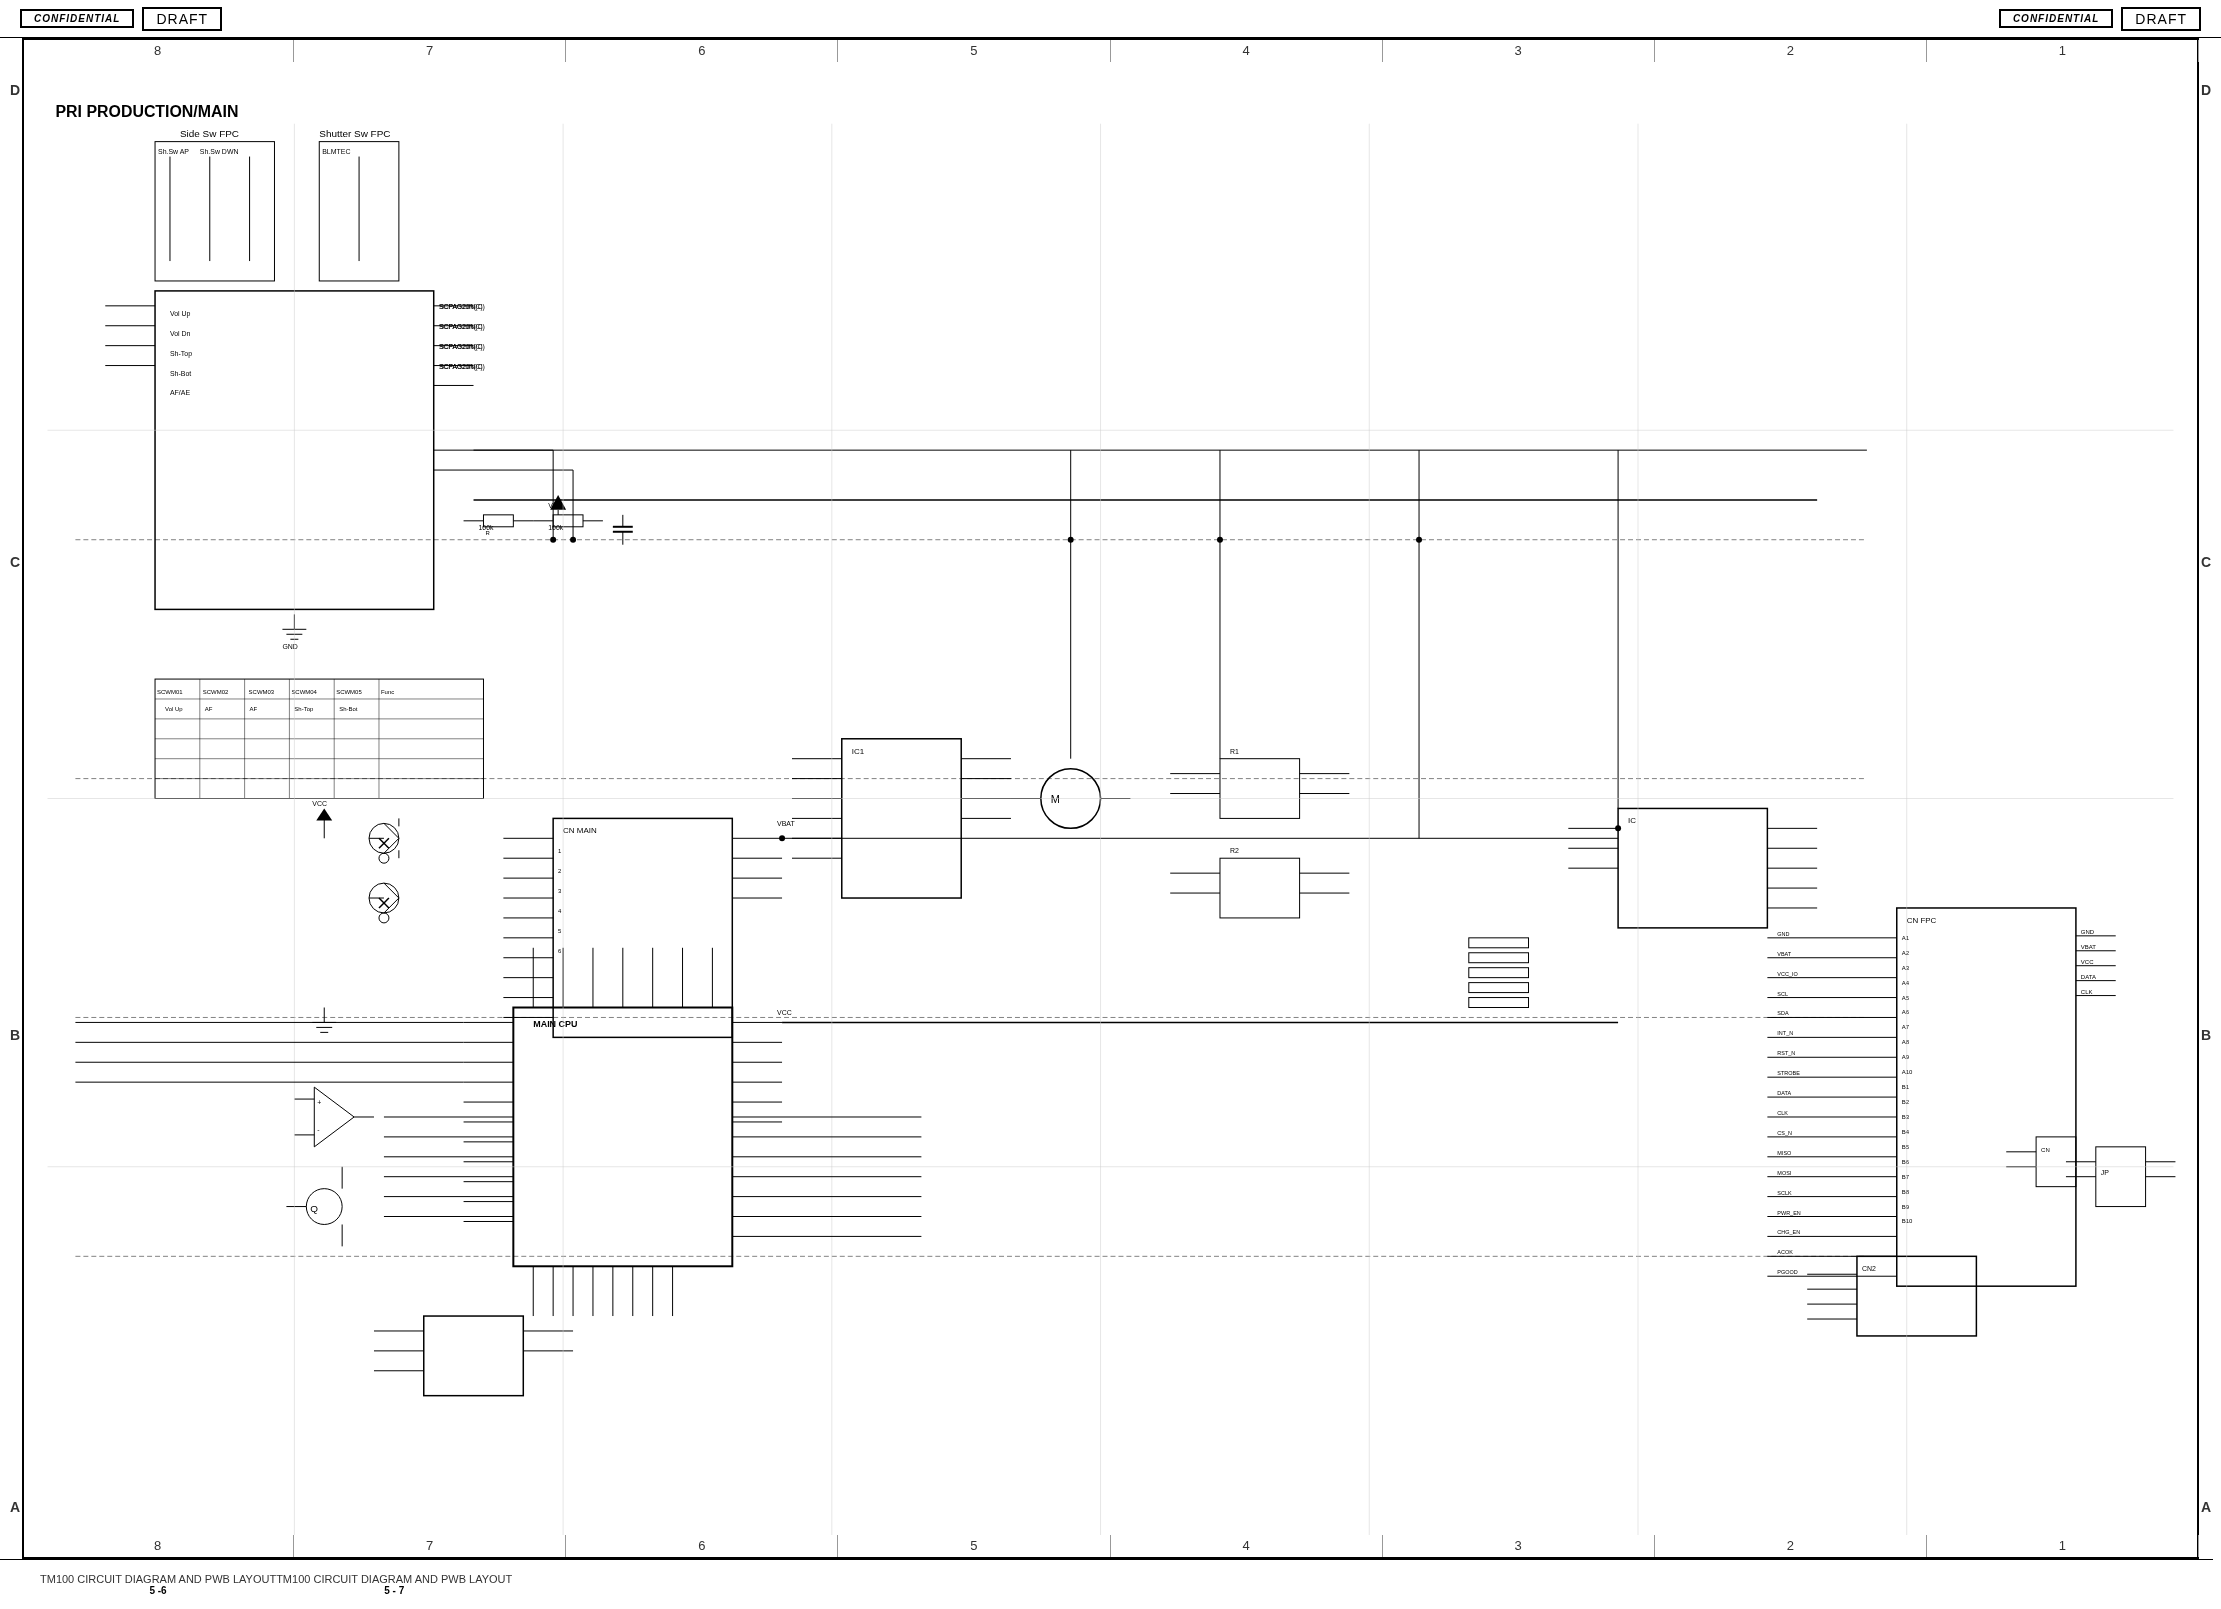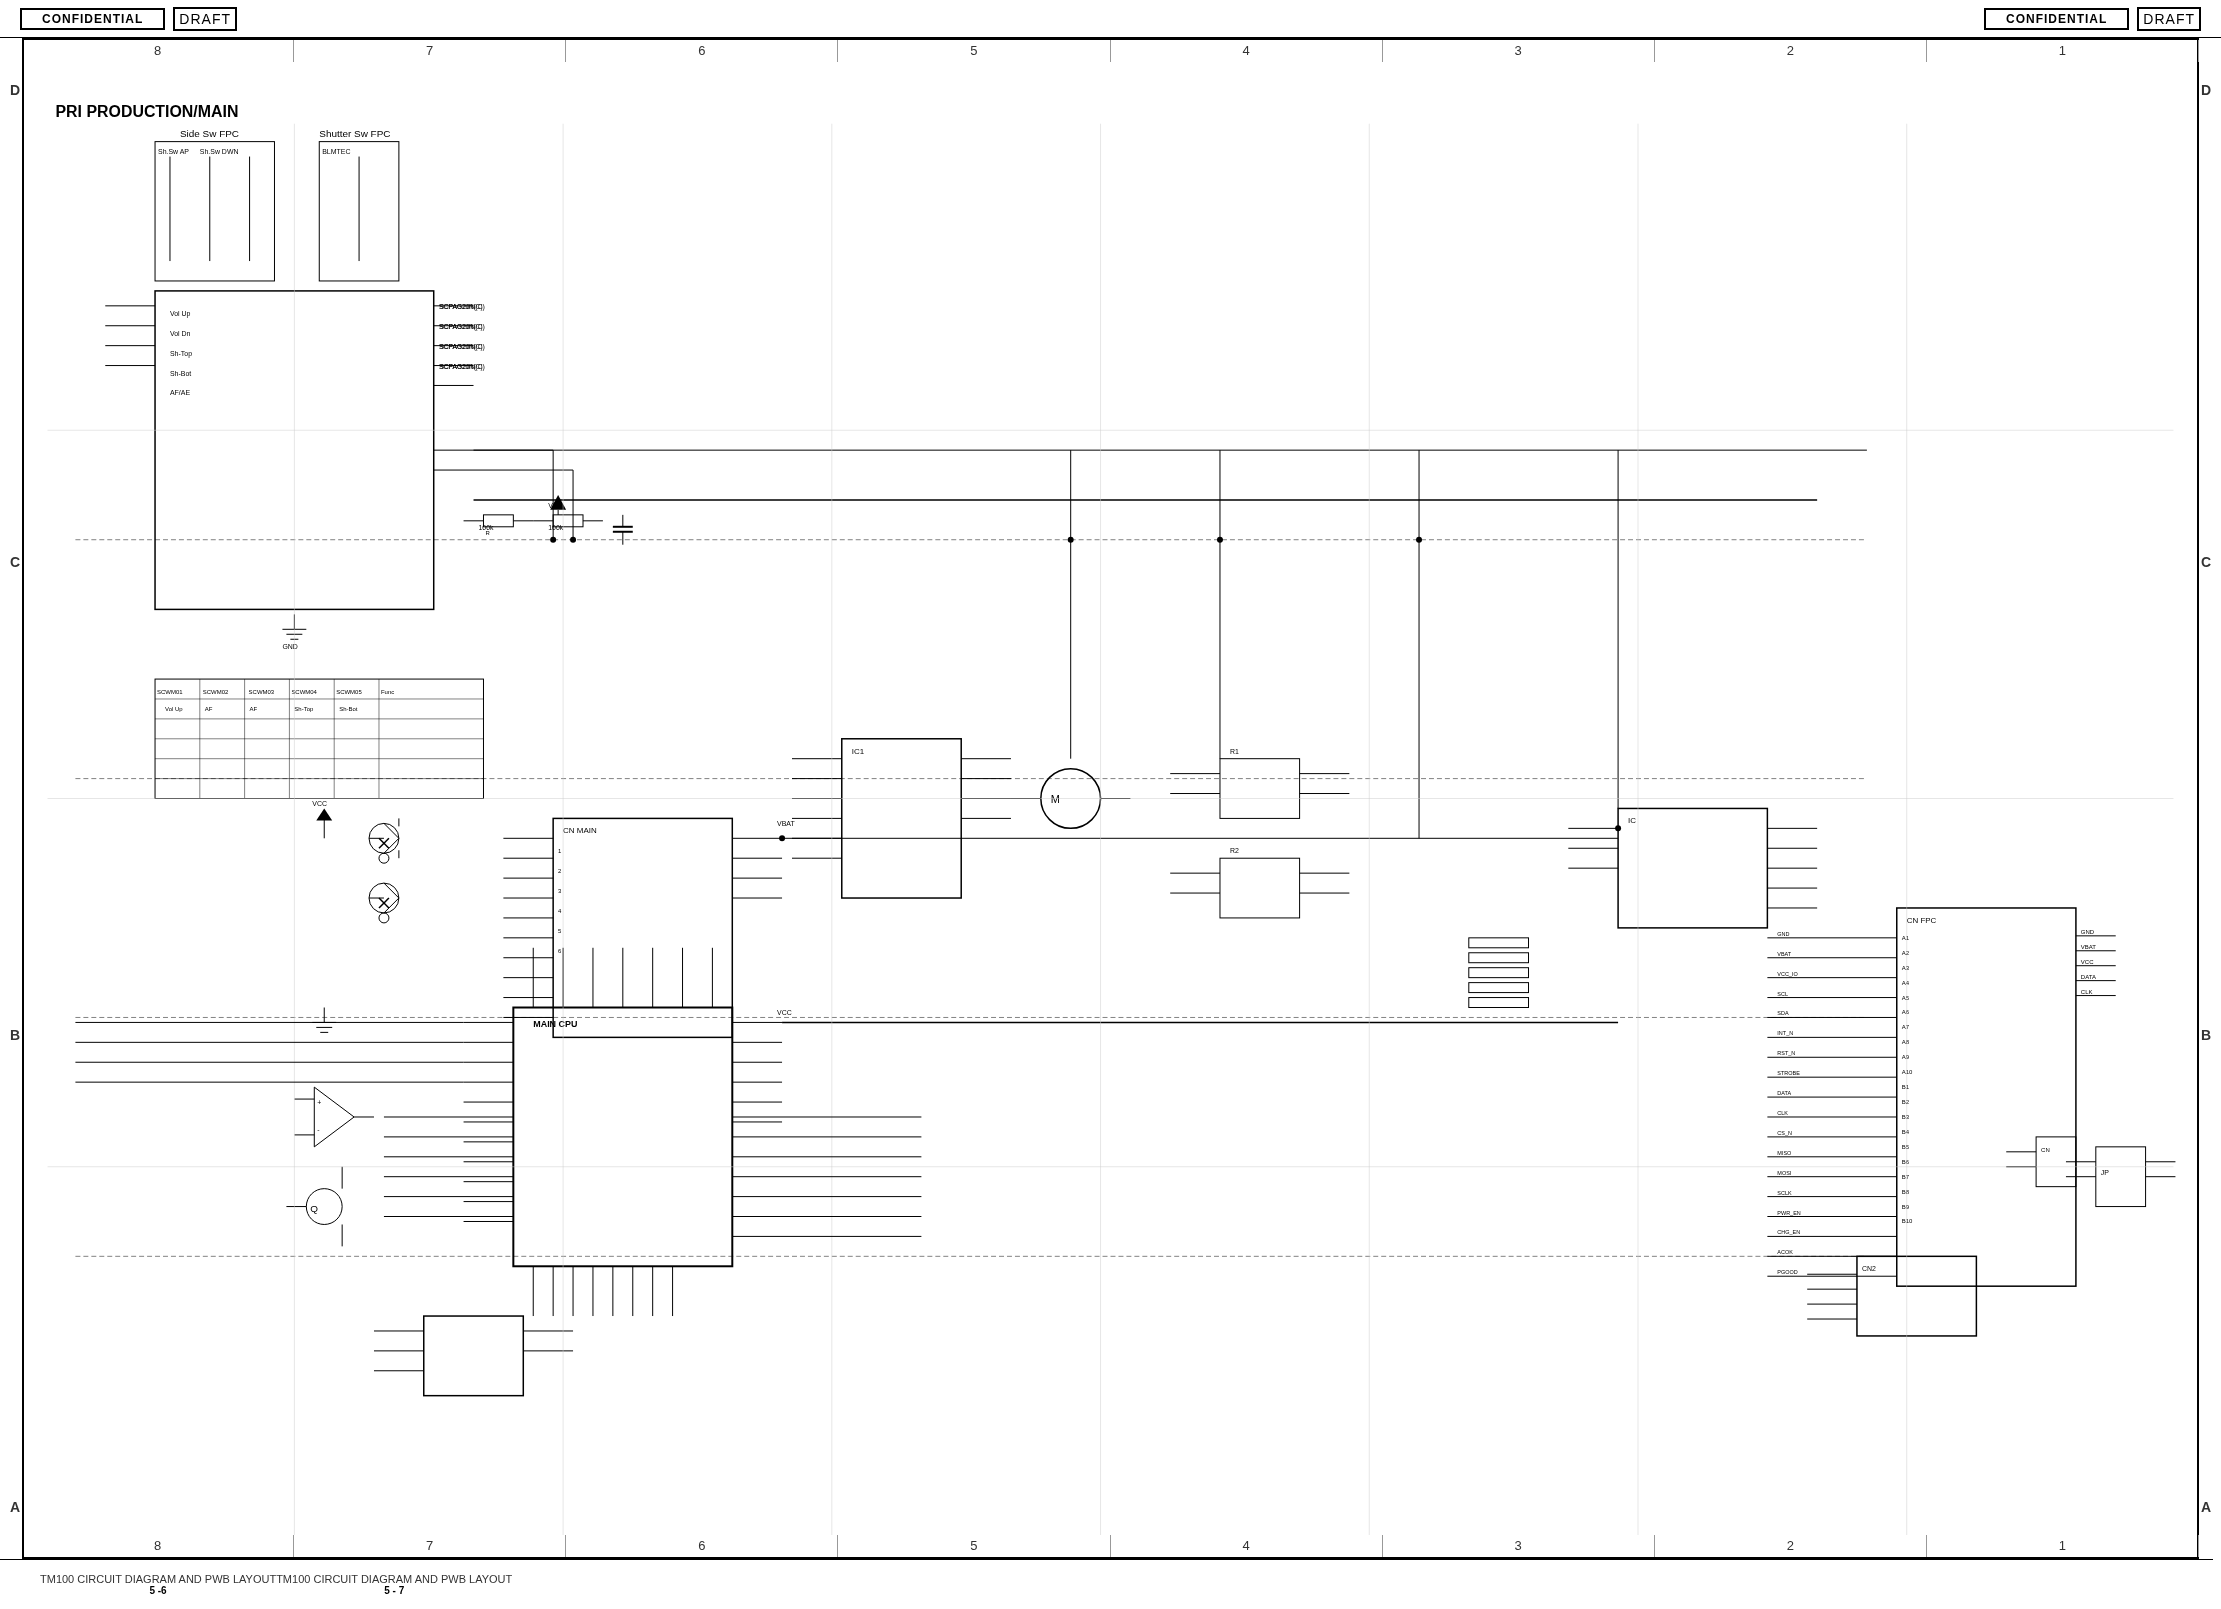--- a/index.html
+++ b/index.html
@@ -33,29 +33,30 @@
     }
 
     .banner-right {
       display: flex;
       gap: 8px;
       align-items: center;
     }
 
     .confidential-badge {
       border: 2px solid #000;
-      padding: 2px 20px;
+      padding: 2px 12px;
       font-weight: bold;
-      font-size: 12px;
+      font-size: 10px;
       letter-spacing: 1px;
+      font-style: italic;
     }
 
     .draft-badge {
       border: 2px solid #000;
-      padding: 2px 4px;
+      padding: 2px 12px;
       font-size: 14px;
       letter-spacing: 1px;
     }
 
     
     .grid-top {
       position: absolute;
       top: 40px;
       left: 0;
       right: 0;

